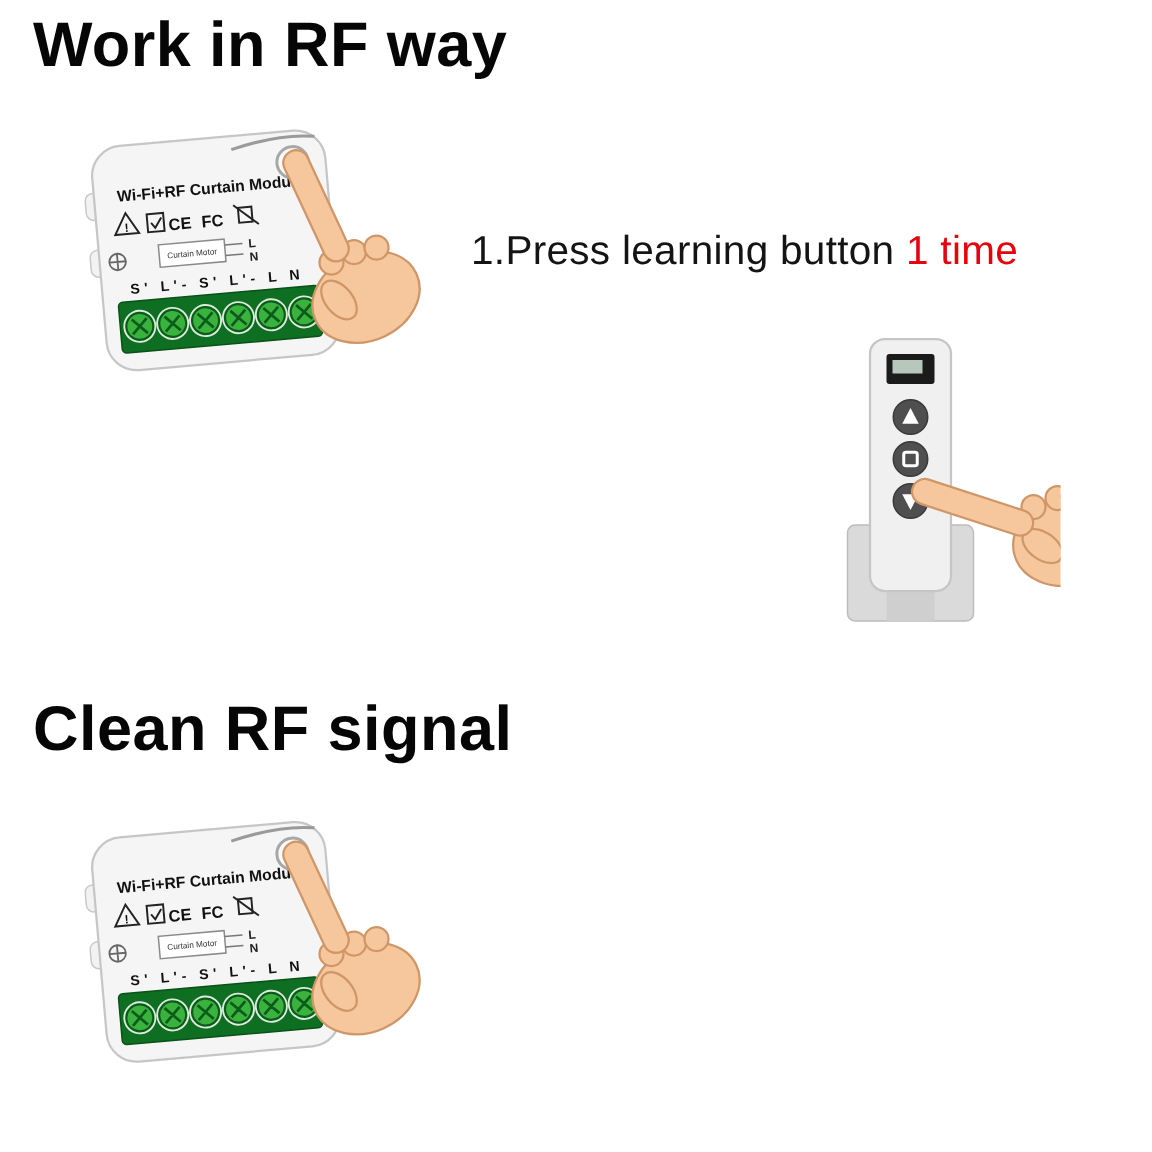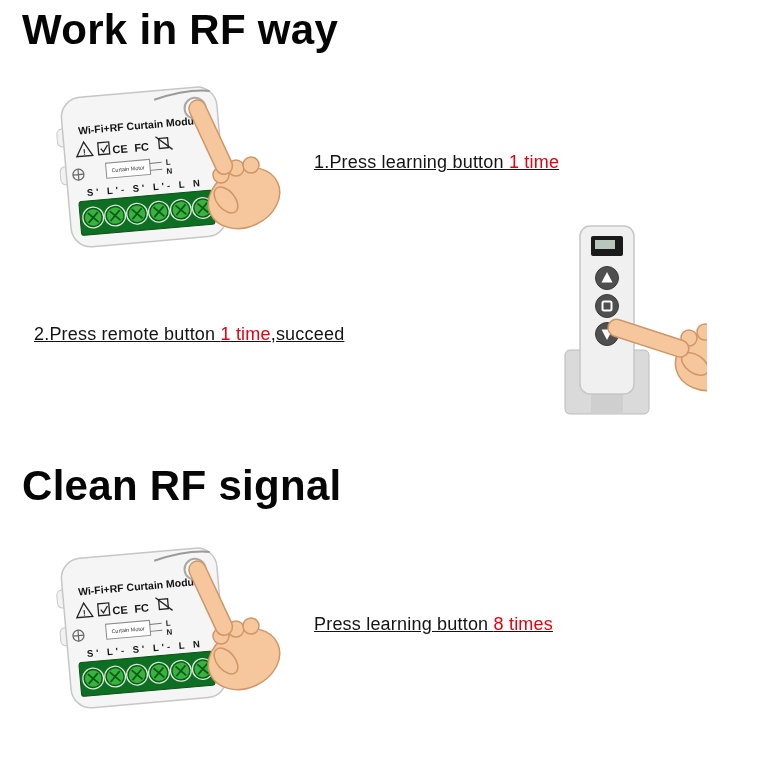--- a/index.html
+++ b/index.html
@@ -8,23 +8,22 @@
     position:relative;width:707px;height:768px;background:#ffffff;overflow:hidden;
     font-family:"Liberation Sans","DejaVu Sans",sans-serif;color:#0a0a0a;
   }
   .section-title{
     position:absolute;margin:0;font-size:42px;font-weight:600;
     letter-spacing:0.3px;color:#060606;white-space:nowrap;
   }
   #title-rf{left:22px;top:6px;}
   #title-clean{left:22px;top:462px;}
   .step{
-    position:absolute;font-size:18px;font-weight:500;color:#141414;white-space:nowrap;
+    position:absolute;font-size:27px;font-weight:500;color:#141414;white-space:nowrap;
     letter-spacing:0.2px;
-    text-decoration:underline;
   }
   .step .red{color:var(--red,#e8000d);}
   #step1{left:314px;top:152px;}
   #step2{left:34px;top:324px;}
   #step3{left:314px;top:614px;}
   .illus{position:absolute;}
   #module1{left:48px;top:72px;}
   #module2{left:48px;top:533px;}
   #remote{left:553px;top:220px;}
   svg text{font-family:"Liberation Sans","DejaVu Sans",sans-serif;}
@@ -116,21 +115,20 @@
         <ellipse cx="160" cy="140" rx="38" ry="30" transform="rotate(-15 160 140)"></ellipse>
         <circle cx="136" cy="118" r="8"></circle>
         <circle cx="152" cy="112" r="8"></circle>
         <circle cx="168" cy="110" r="8"></circle>
         <ellipse cx="142" cy="144" rx="9" ry="15" transform="rotate(-55 142 144)"></ellipse>
         <rect x="-8.5" y="-9" width="17" height="84" rx="8.5" transform="translate(64 108) rotate(-72)"></rect>
       </g>
     </svg>
   </div>
 
-  <div class="step" id="step2"><span>2.Press remote button </span><span class="red">1 time</span><span>,succeed</span></div>
 
   <h1 class="section-title" id="title-clean">Clean RF signal</h1>
 
   <div class="illus" id="module2">
     <svg width="290" height="200" viewBox="0 0 290 200">
       <g transform="rotate(-5 95 95)">
         <rect x="12" y="50" width="12" height="18" rx="5" fill="#f2f2f2" stroke="#c9c9c9"></rect>
         <rect x="12" y="88" width="12" height="18" rx="5" fill="#f2f2f2" stroke="#c9c9c9"></rect>
         <rect x="18" y="20" width="156" height="150" rx="20" fill="#f5f5f5" stroke="#c6c6c6" stroke-width="1.5"></rect>
         <path d="M112 29 Q145 21 168 25" fill="none" stroke="#9a9a9a" stroke-width="2"></path>
@@ -179,15 +177,14 @@
         <ellipse cx="196" cy="126" rx="37" ry="29" transform="rotate(-25 196 126)"></ellipse>
         <circle cx="173" cy="103" r="8"></circle>
         <circle cx="188" cy="96" r="8"></circle>
         <circle cx="203" cy="93" r="8"></circle>
         <ellipse cx="178" cy="128" rx="9" ry="15" transform="rotate(-40 178 128)"></ellipse>
         <rect x="-8.5" y="-10" width="17" height="80" rx="8.5" transform="translate(150 38) rotate(-25)"></rect>
       </g>
     </svg>
   </div>
 
-  <div class="step" id="step3"><span>Press learning button </span><span class="red">8 times</span></div>
 
 </div>
 
 </body></html>

